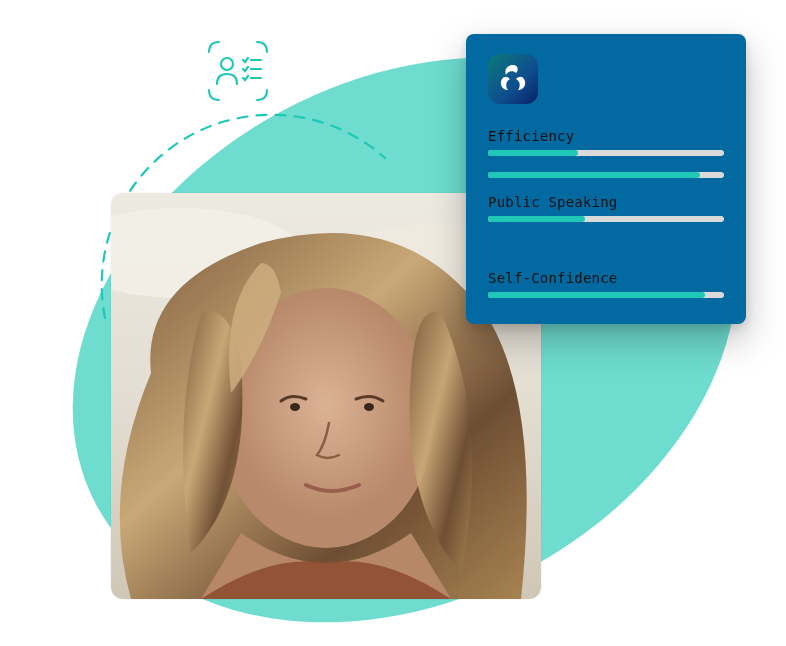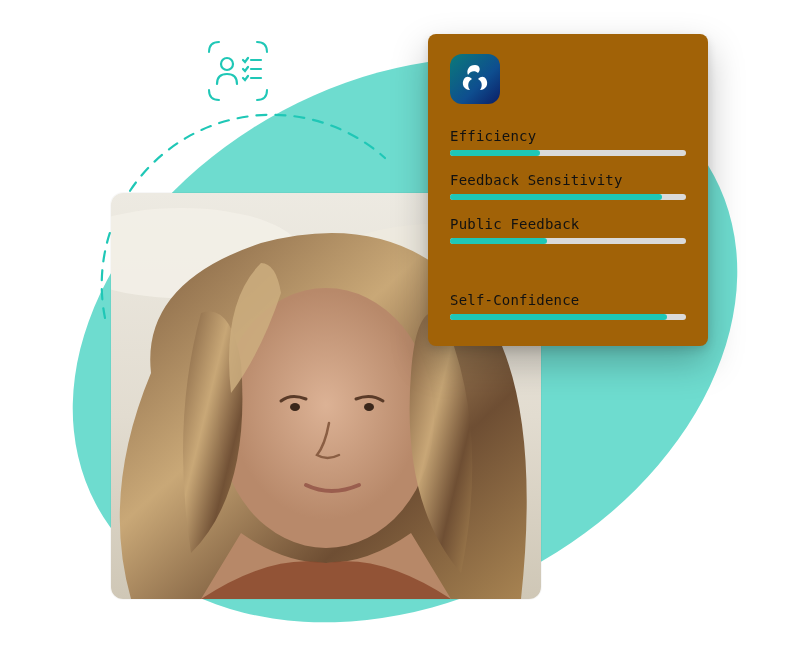--- a/index.html
+++ b/index.html
@@ -50,24 +50,24 @@
     width: 430px;
     height: 406px;
     border-radius: 12px;
     overflow: hidden;
     box-shadow: 0 0 0 1px rgba(0,0,0,0.03);
   }
 
   
   .card {
     position: absolute;
-    left: 428px;
+    left: 466px;
     top: 34px;
     width: 280px;
-    background: #a16207;
+    background: #0369a1;
     border-radius: 8px;
     box-shadow: 0 16px 36px rgba(0,0,0,0.25), 0 4px 10px rgba(0,0,0,0.12);
     padding: 20px 22px 24px 22px;
   }
   .app-icon {
     width: 50px;
     height: 50px;
     border-radius: 12px;
     background: linear-gradient(135deg, #0B7A7A 0%, #0E4E8F 60%, #0B1E66 100%);
     display: flex;
@@ -196,28 +196,27 @@
 
   <div class="trait">
     <div class="trait-label">Efficiency</div>
     <div class="bar">
       <div class="bar-fill" style="width:38%"></div>
     </div>
   </div>
 
 
   <div class="trait">
-    <div class="trait-label">Feedback Sensitivity</div>
     <div class="bar">
       <div class="bar-fill" style="width:90%"></div>
     </div>
   </div>
 
   <div class="trait">
-    <div class="trait-label">Public Feedback</div>
+    <div class="trait-label">Public Speaking</div>
     <div class="bar">
       <div class="bar-fill" style="width:41%"></div>
     </div>
   </div>
 
   <div class="trait">
     <div class="trait-label">Self-Confidence</div>
     <div class="bar">
       <div class="bar-fill" style="width:92%"></div>
     </div>

